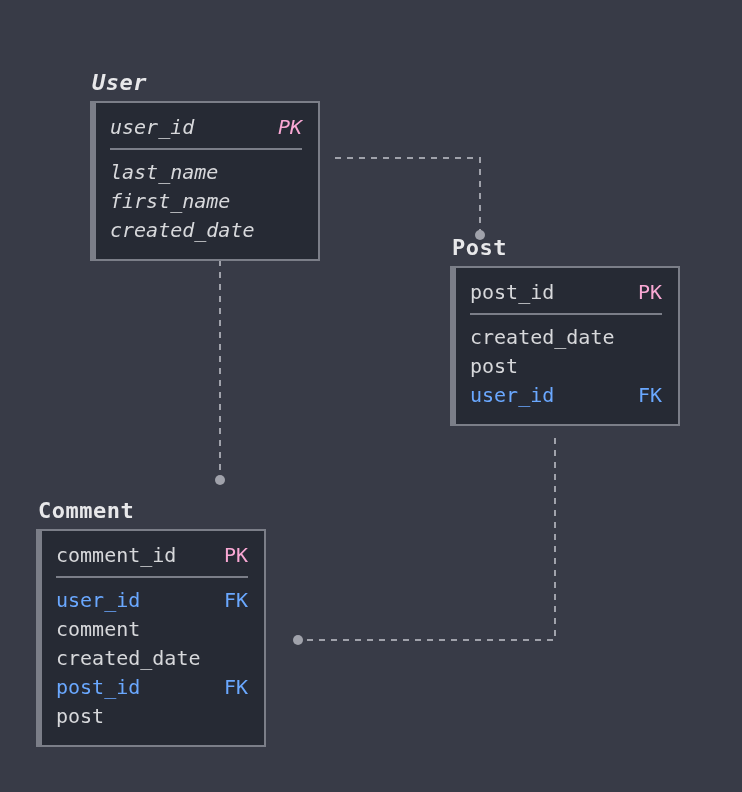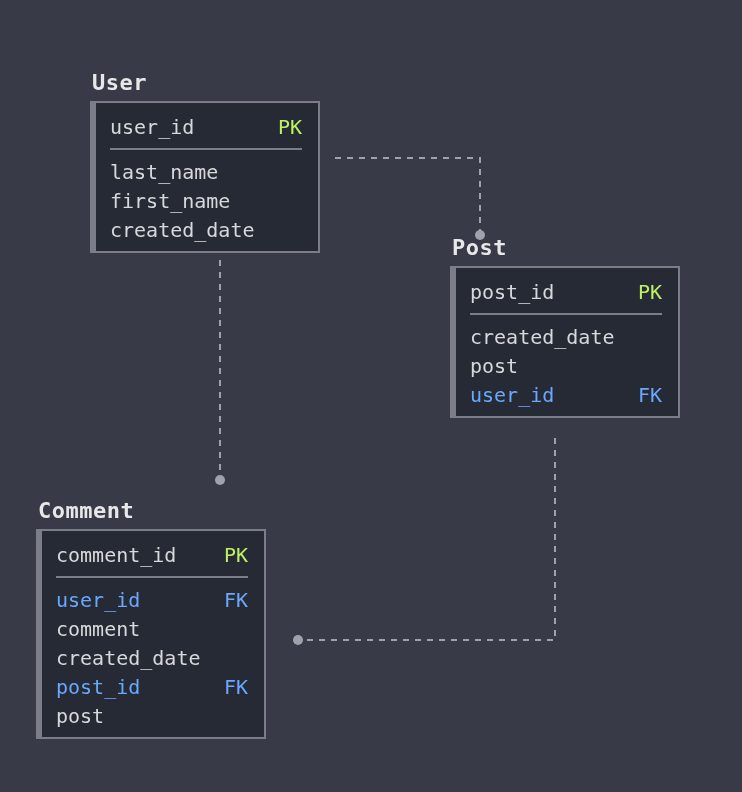--- a/index.html
+++ b/index.html
@@ -31,34 +31,34 @@
     color: #e8e8ea;
     font-size: 22px;
     font-weight: 700;
     margin: 0 0 6px 2px;
     letter-spacing: 0.5px;
   }
   .entity-box {
     background: #262a34;
     border: 2px solid #7b7e88;
     border-left: 6px solid #7b7e88;
-    padding: 10px 16px 6px 14px;
+    padding: 10px 16px 14px 14px;
     min-width: 230px;
   }
   .row {
     display: flex;
     justify-content: space-between;
     align-items: baseline;
     font-size: 20px;
     line-height: 1.45;
     color: #d7d8db;
     white-space: nowrap;
   }
   .row .tag {
-    color: #bef264;
+    color: #f9a8d4;
     font-weight: 400;
     margin-left: 24px;
   }
   .fk .name, .fk .tag {
     color: #6aa8ff;
   }
   hr.sep {
     border: none;
     border-top: 2px solid #7b7e88;
     margin: 6px 0 8px 0;
@@ -74,21 +74,21 @@
     <path d="M 335 158 L 480 158 L 480 235" stroke="#a0a2ab" stroke-width="2" stroke-dasharray="6 6" fill="none"></path>
     <circle cx="480" cy="235" r="5" fill="#a0a2ab"></circle>
 
     <path d="M 220 260 L 220 480" stroke="#a0a2ab" stroke-width="2" stroke-dasharray="6 6" fill="none"></path>
     <circle cx="220" cy="480" r="5" fill="#a0a2ab"></circle>
 
     <path d="M 555 438 L 555 640 L 298 640" stroke="#a0a2ab" stroke-width="2" stroke-dasharray="6 6" fill="none"></path>
     <circle cx="298" cy="640" r="5" fill="#a0a2ab"></circle>
   </svg>
 
-  <div class="entity" style="left:90px; top:70px;">
+  <div class="entity" style="left:90px; top:70px;font-style:italic;">
     <div class="entity-title">User</div>
     <div class="entity-box">
       <div class="row">
         <span class="name">user_id</span>
         <span class="tag">PK</span>
       </div>
       <hr class="sep">
       <div>
           <div class="row">
             <span class="name">last_name</span>

